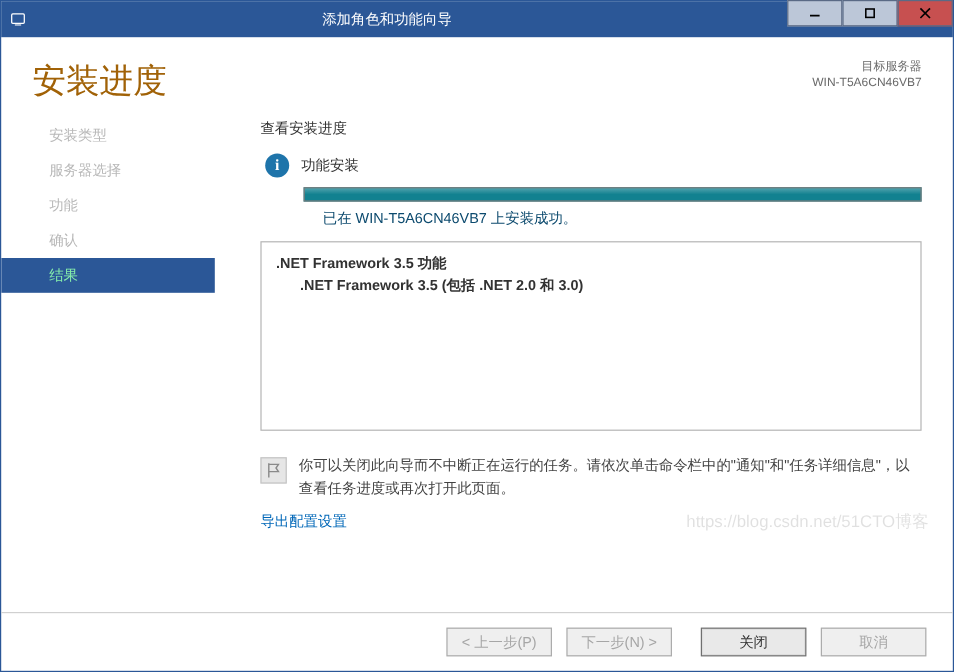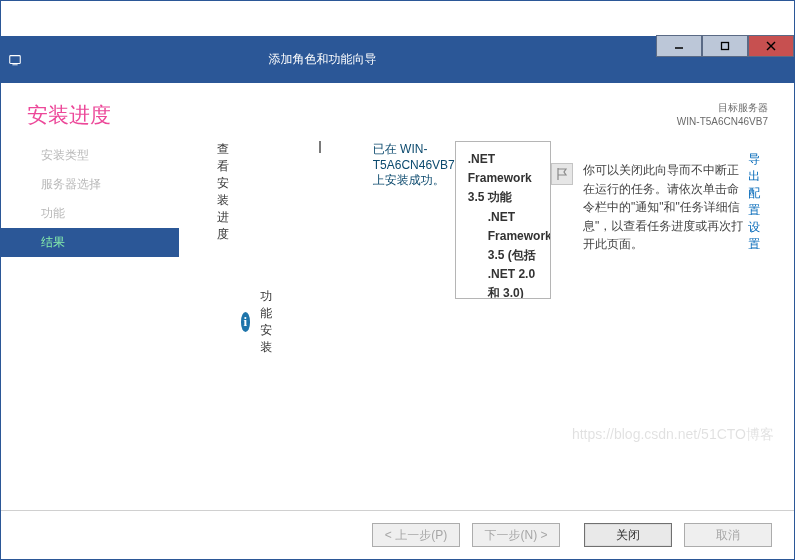--- a/index.html
+++ b/index.html
@@ -22,28 +22,27 @@
   .watermark {
     position: absolute;
     right: 20px;
     bottom: 115px;
     color: rgba(0,0,0,0.12);
     font-size: 14px;
     pointer-events: none;
   }
   
   .titlebar {
-    height: 47px;
+    height: 30px;
     background: #2b5797;
     color: #fff;
     display: flex;
     align-items: center;
     padding-left: 6px;
     flex: 0 0 auto;
-    margin-top: 35px;
   }
   .titlebar .sys-icon {
     width: 16px; height: 16px;
     display: flex; align-items: center; justify-content: center;
     margin-right: 6px;
   }
   .titlebar .sys-icon svg { width:14px; height:14px; fill:#fff; }
   .titlebar .title {
     flex: 1;
     text-align: center;
@@ -63,22 +62,22 @@
   .titlebar .win-btn.close { background:#c75050; color:#000; }
   
   .header {
     display:flex;
     justify-content: space-between;
     align-items: flex-start;
     padding: 18px 26px 8px 26px;
     flex:0 0 auto;
   }
   .heading {
-    color:#ec4899;
-    font-size: 21px;
+    color:#a16207;
+    font-size: 28px;
     font-weight: 400;
   }
   .target {
     text-align:right;
     font-size:10px;
     color:#6a6a6a;
     line-height:1.4;
   }
   
   .body {
@@ -98,20 +97,21 @@
     position:relative;
   }
   .step.active {
     background:#2b5797;
     color:#86efac;
   }
   .content {
     flex:1 1 auto;
     padding: 4px 26px 0 38px;
     display:flex;
+    flex-direction:column;
     position:relative;
   }
   .subhead {
     font-size:12px;
     color:#333;
     margin-bottom:12px;
   }
   .status-row {
     display:flex;
     align-items:center;
@@ -247,20 +247,21 @@
       <div>WIN-T5A6CN46VB7</div>
     </div>
   </div>
 
   <div class="body">
 
     <div class="sidebar">
       <div class="step">安装类型</div>
       <div class="step">服务器选择</div>
       <div class="step">功能</div>
+      <div class="step">确认</div>
       <div class="step active">结果</div>
     </div>
 
     <div class="content">
       <div class="subhead">查看安装进度</div>
 
       <div class="status-row">
         <div class="info-icon">i</div>
         <div class="status-text">功能安装</div>
       </div>

